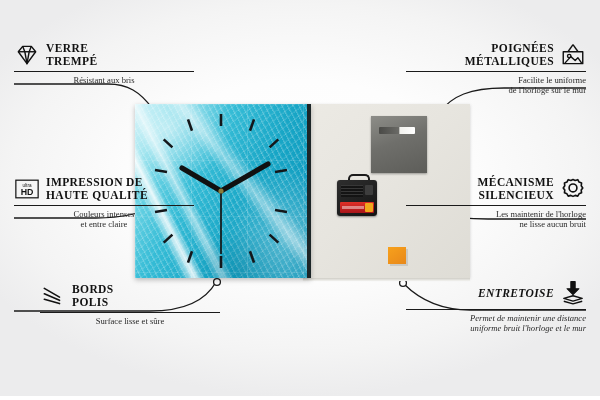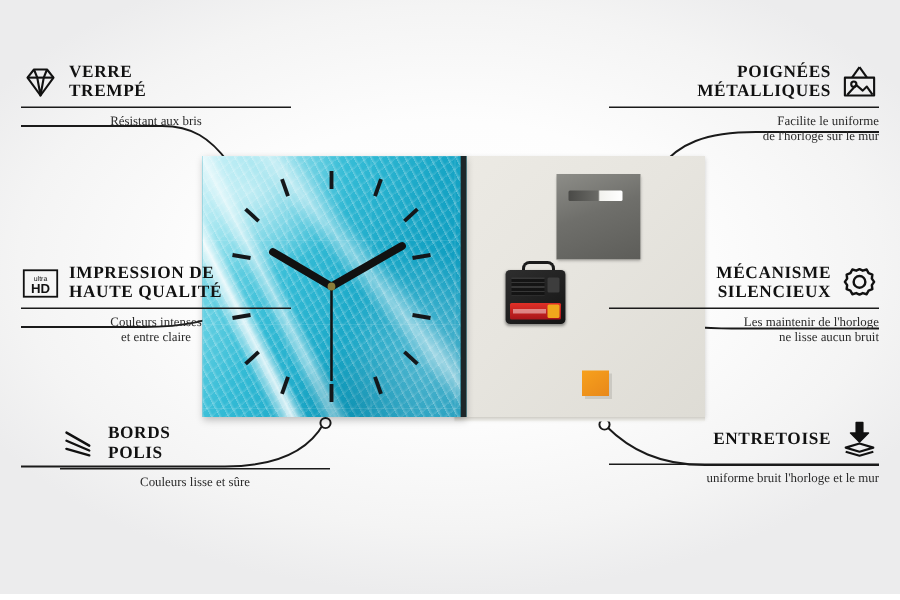--- a/index.html
+++ b/index.html
@@ -36,21 +36,21 @@
   .feat.left .sub{text-align:center;}
   .feat.right .sub{text-align:right;}
   .ico{width:26px;height:26px;flex:0 0 26px;display:block;}
 
   
   #f-verre   {left:14px; top:42px;}
   #f-hd      {left:14px; top:176px;}
   #f-bords   {left:14px; top:283px;margin-left:26px;}
   #f-poignees{left:406px;top:42px;}
   #f-meca    {left:406px;top:176px;}
-  #f-entre   {left:406px;top:280px;}
+  #f-entre   {left:406px;top:280px;font-style:italic;}
 
   
   #product{position:absolute;left:135px;top:104px;width:335px;height:174px;}
   
   #backpanel{
     position:absolute;left:168px;top:0;width:167px;height:174px;
     background:linear-gradient(135deg,#eceae4 0%,#e7e5df 45%,#dedcd5 100%);
     box-shadow:0 1px 3px rgba(0,0,0,.18);
   }
   #backpanel:after{
@@ -264,21 +264,21 @@
           <line x1="4" y1="10" x2="18" y2="16"></line>
           <line x1="4" y1="15" x2="18" y2="19"></line>
         </g>
       </svg>
       <div>
         <div class="ttl">BORDS</div>
         <div class="ttl">POLIS</div>
       </div>
     </div>
     <div class="rule"></div>
-    <div class="sub">Couleurs lisse et sûre</div>
+    <div class="sub">Surface lisse et sûre</div>
   </div>
 
   <div class="feat right" id="f-poignees">
     <div class="hd">
       <div>
         <div class="ttl">POIGNÉES</div>
         <div class="ttl">MÉTALLIQUES</div>
       </div>
       <svg class="ico" viewBox="0 0 24 24">
         <g fill="none" stroke="#111" stroke-width="1.3" stroke-linejoin="round">
@@ -322,16 +322,17 @@
         <g fill="#111" stroke="#111" stroke-width="1" stroke-linejoin="round">
           <path d="M10 1.5 H14 V8 H17.5 L12 13.5 L6.5 8 H10 Z"></path>
         </g>
         <g fill="none" stroke="#111" stroke-width="1.3" stroke-linejoin="round">
           <path d="M12 14.5 L20.5 17 L12 19.5 L3.5 17 Z"></path>
           <path d="M3.5 19.6 L12 22 L20.5 19.6"></path>
         </g>
       </svg>
     </div>
     <div class="rule"></div>
+    <div class="sub">Permet de maintenir une distance</div>
     <div class="sub">uniforme bruit l'horloge et le mur</div>
   </div>
 
 </div>
 
 </body></html>

